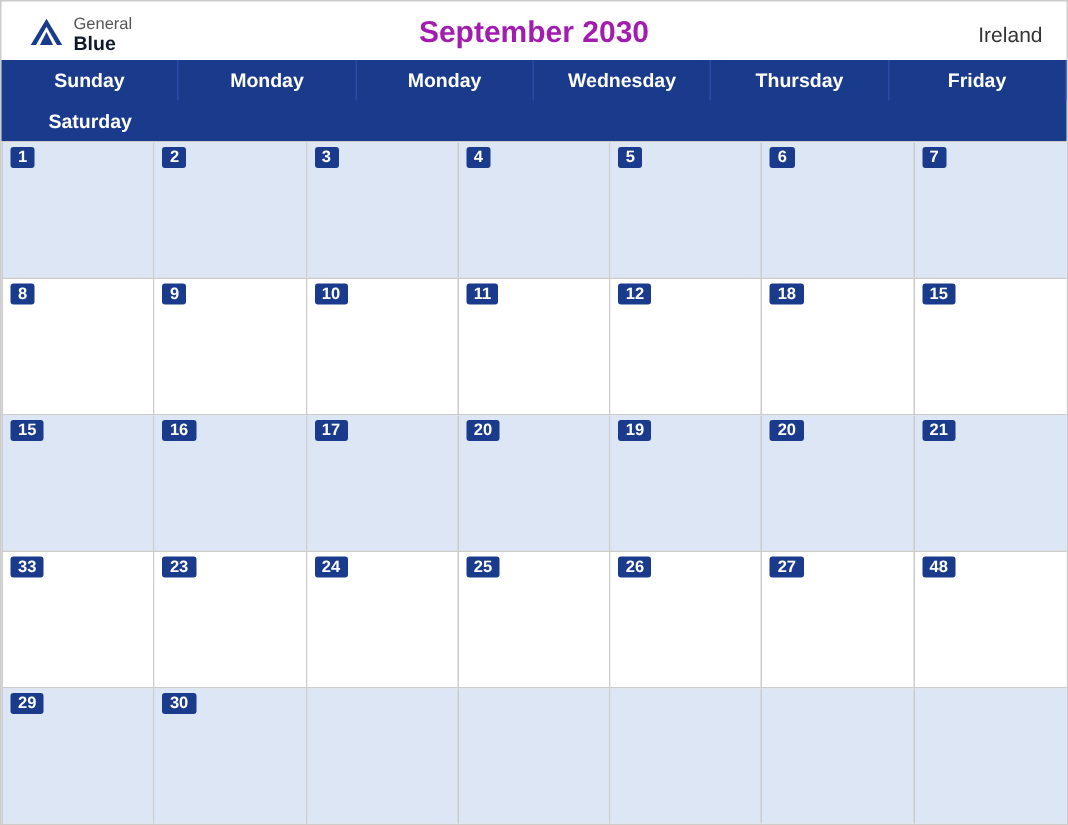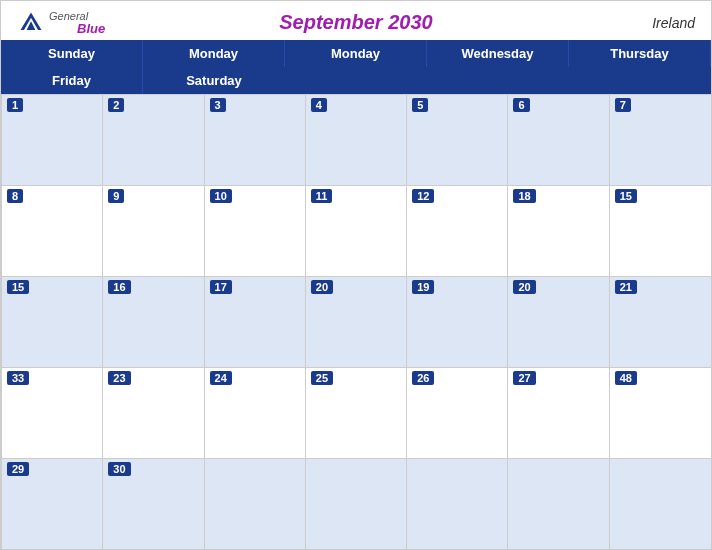--- a/index.html
+++ b/index.html
@@ -17,21 +17,20 @@
       border: 1px solid #ccc;
       display: flex;
       flex-direction: column;
     }
     .header {
       display: flex;
       align-items: flex-start;
       justify-content: center;
       padding: 10px 16px 6px 16px;
       position: relative;
-      font-style: italic;
     }
     .logo-area {
       position: absolute;
       left: 16px;
       top: 8px;
       display: flex;
       align-items: center;
       gap: 4px;
     }
     .logo-text {
@@ -39,44 +38,43 @@
       flex-direction: column;
       line-height: 1;
     }
     .logo-general {
       font-size: 11px;
       color: #555;
       font-weight: normal;
     }
     .logo-blue {
       font-size: 13px;
-      color: #a21caf;
-      font-weight: bold;
-      margin-left: 28px;
+      color: #0f172a;
+      font-weight: bold;
     }
     .logo-icon {
       width: 28px;
       height: 28px;
     }
     .calendar-title {
       font-size: 20px;
       color: #a21caf;
       font-weight: bold;
       text-align: center;
     }
     .country-label {
       position: absolute;
       right: 16px;
       top: 14px;
       font-size: 14px;
       color: #333;
     }
     .days-header {
       display: grid;
-      grid-template-columns: repeat(5, 1fr);
+      grid-template-columns: repeat(6, 1fr);
       background: #1a3a8c;
     }
     .day-header {
       color: #fff;
       text-align: center;
       padding: 6px 2px;
       font-size: 13px;
       font-weight: bold;
       border-right: 1px solid #2a4aaa;
     }

